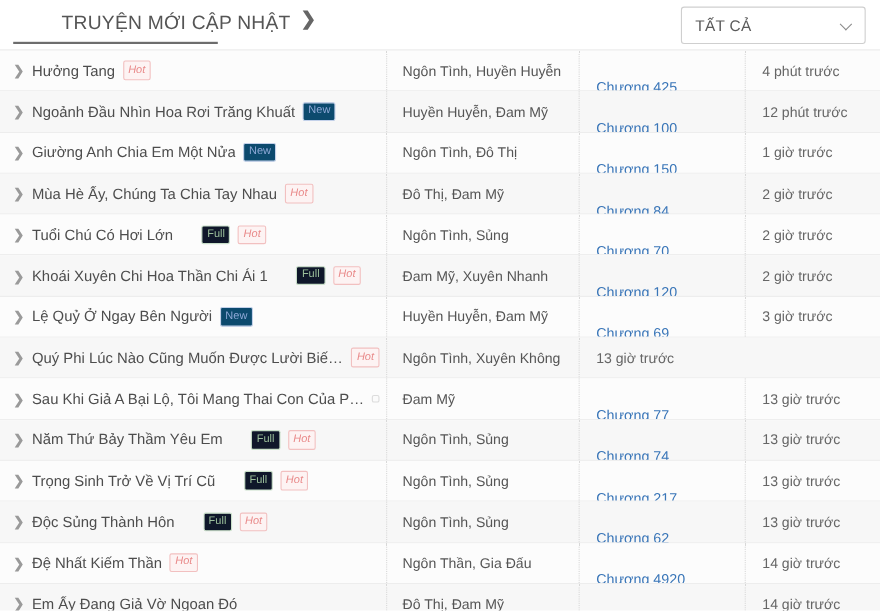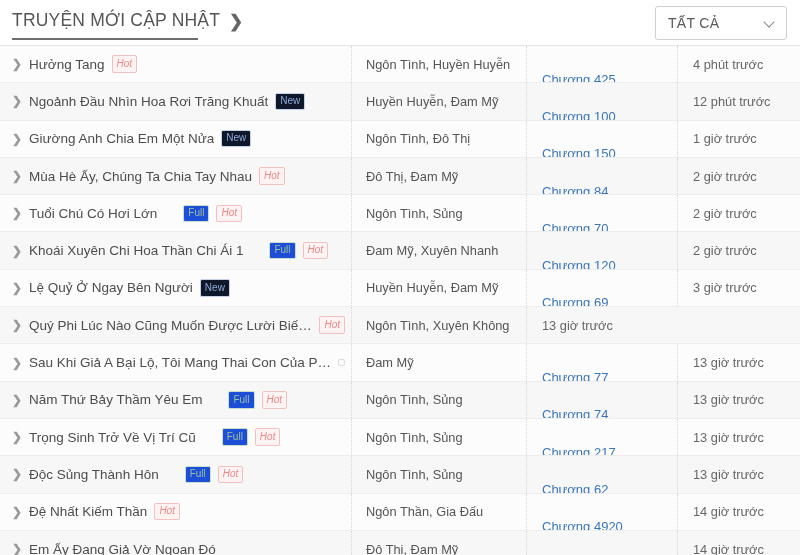--- a/index.html
+++ b/index.html
@@ -22,23 +22,24 @@
   .header-bar {
     height: 45px;
     display: flex;
     align-items: center;
     justify-content: space-between;
     padding: 0 6px 0 12px;
     position: relative;
   }
   .header-left {
     display: flex;
-    align-items: flex-end;
+    align-items: flex-start;
     position: relative;
     padding-bottom: 4px;
+    margin-left: 44px;
   }
   .header-title {
     font-size: 17.5px;
     letter-spacing: .2px;
     color: #555;
     font-weight: 400;
     white-space: nowrap;
   }
   .header-arrow {
     font-size: 17px;
@@ -52,21 +53,21 @@
   .header-underline {
     position: absolute;
     left: 12px;
     top: 38px;
     width: 186px;
     height: 2px;
     background: #6d6d6d;
   }
 
   .filter-select {
-    width: 132px;
+    width: 168px;
     height: 34px;
     border: 1px solid #cfcfcf;
     border-radius: 3px;
     background: #fff;
     display: flex;
     align-items: center;
     justify-content: space-between;
     padding: 0 10px 0 12px;
     margin-right: 7px;
   }
@@ -158,22 +159,22 @@
     flex: none;
     margin-left: 7px;
     font-size: 10px;
     line-height: 1;
     padding: 2.5px 4px 3px 4px;
     border-radius: 2px;
     border: 1px solid;
     font-family: "Liberation Sans", sans-serif;
   }
   .badge-hot  { color: #e98a8a; border-color: #f2c0c0; background: #fdf3f3; font-style: italic; }
-  .badge-new  { color: #8fa9d8; border-color: #c3d1ea; background: #0f172a; }
-  .badge-full { color: #9bbf9b; border-color: #c9dfc9; background: #1d4ed8; margin-left: 26px; }
+  .badge-new  { color: #8fa9d8; border-color: #c3d1ea; background: #0c4a6e; }
+  .badge-full { color: #9bbf9b; border-color: #c9dfc9; background: #0f172a; margin-left: 26px; }
   .badge-clipped { color: transparent; border-color: #dcdcdc; background: #fbfbfb; width: 7px; padding-left:2px; padding-right:2px; overflow:hidden; }
 </style>
 </head>
 <body>
 
 <div id="app">
 
   <div class="header-bar">
     <div class="header-left">
       <span class="header-title">TRUYỆN MỚI CẬP NHẬT</span>

